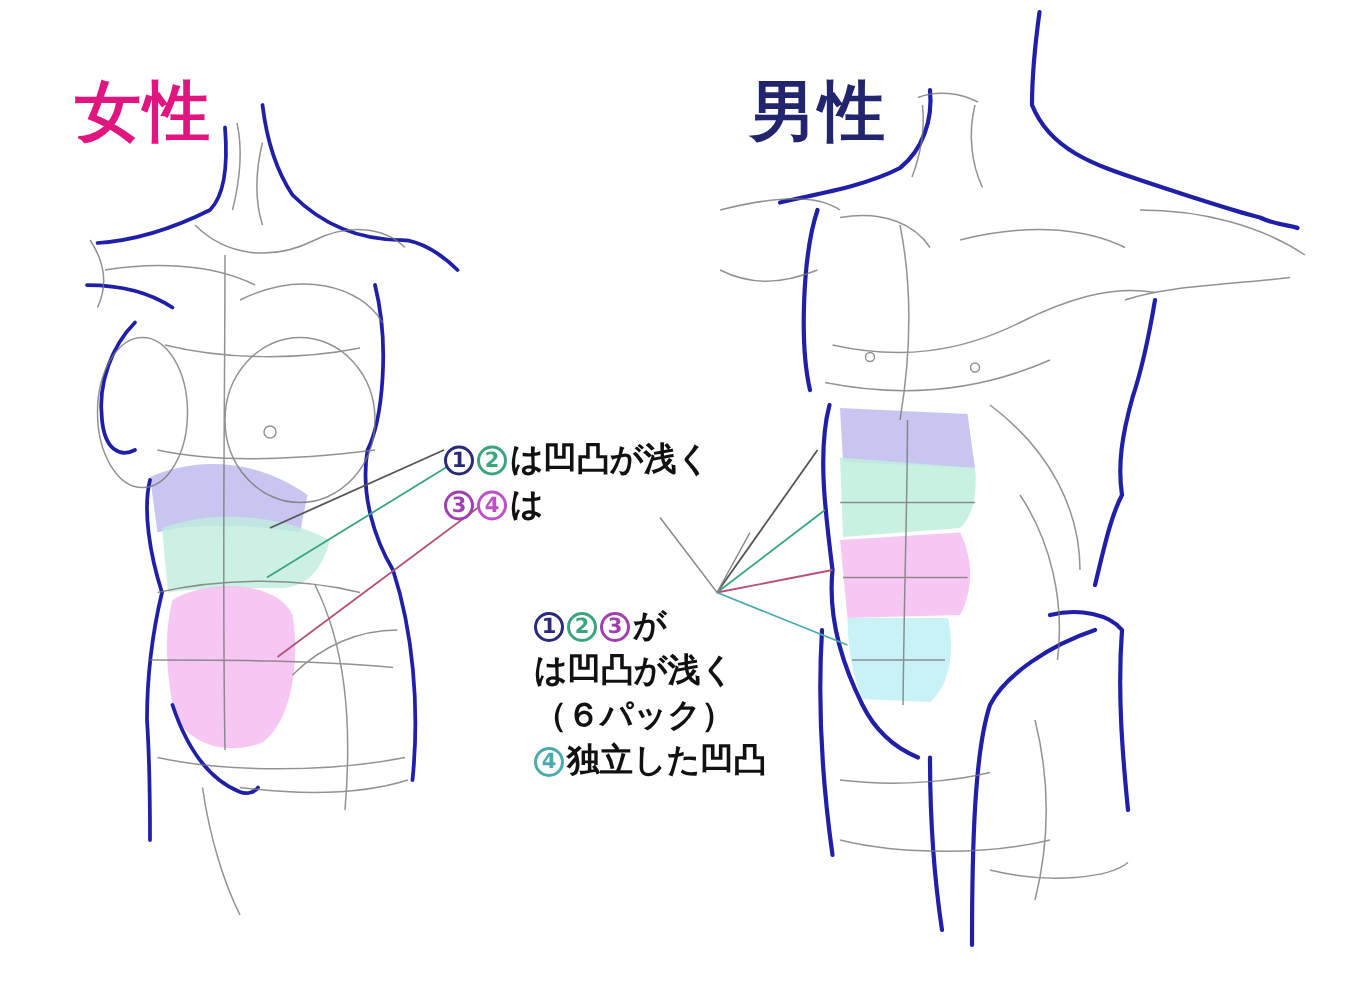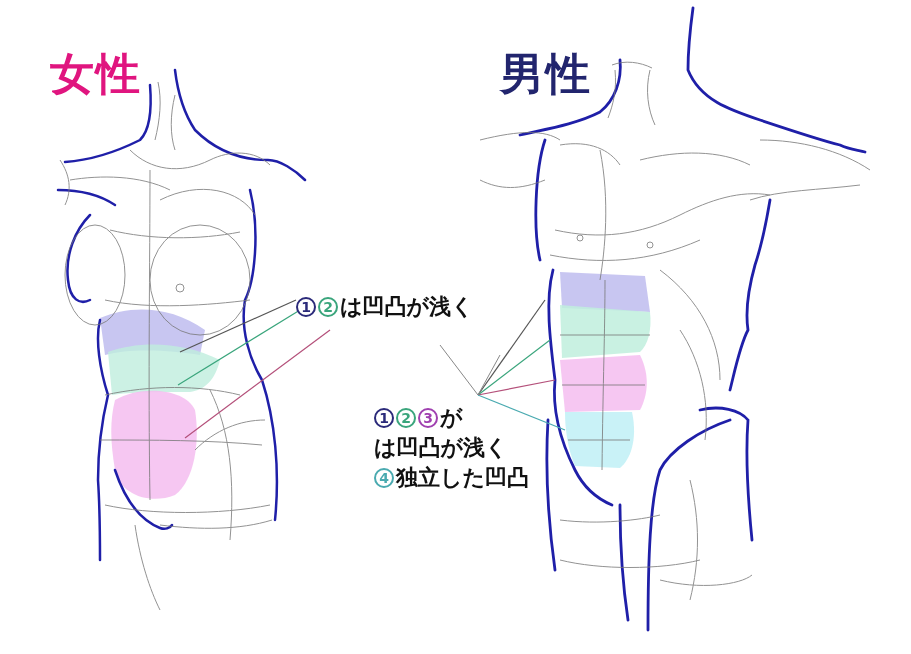--- a/index.html
+++ b/index.html
@@ -21,21 +21,21 @@
     border: 2px solid currentColor; box-sizing: border-box;
     font-size: 14px; line-height: 16px; text-align: center; font-weight: bold;
     margin-right: 2px; vertical-align: 2px; background: #fff;
   }
   .c1 { color: #2b2a7a; }
   .c2 { color: #3aa57c; }
   .c3 { color: #a040b0; }
   .c4-f { color: #c050c8; }
   .c4-m { color: #4aaab0; }
   .note-female { left: 296px; top: 272px; margin-top: 20px; }
-  .note-male { left: 374px; top: 403px; }
+  .note-male { left: 356px; top: 403px; }
   svg { position: absolute; left: 0; top: 0; }
 </style>
 </head>
 <body>
 
 <div class="canvas">
 
   <svg width="911" height="654" viewBox="0 0 911 654">
 
     <g>
@@ -137,24 +137,28 @@
     </g>
   </svg>
 
   <div class="title title-female">女性</div>
   <div class="title title-male">男性</div>
 
   <div class="note note-female">
     <span class="line">
       <span class="circ c1">1</span><span class="circ c2">2</span><span>は凹凸が浅く</span>
     </span>
+    <span class="line">
+      <span class="circ c3">3</span><span class="circ c4-f">4</span><span>は</span>
+    </span>
   </div>
 
   <div class="note note-male">
     <span class="line">
       <span class="circ c1">1</span><span class="circ c2">2</span><span class="circ c3">3</span><span>が</span>
     </span>
     <span class="line">は凹凸が浅く</span>
+    <span class="line">（６パック）</span>
     <span class="line">
       <span class="circ c4-m">4</span><span>独立した凹凸</span>
     </span>
   </div>
 </div>
 
 </body></html>

